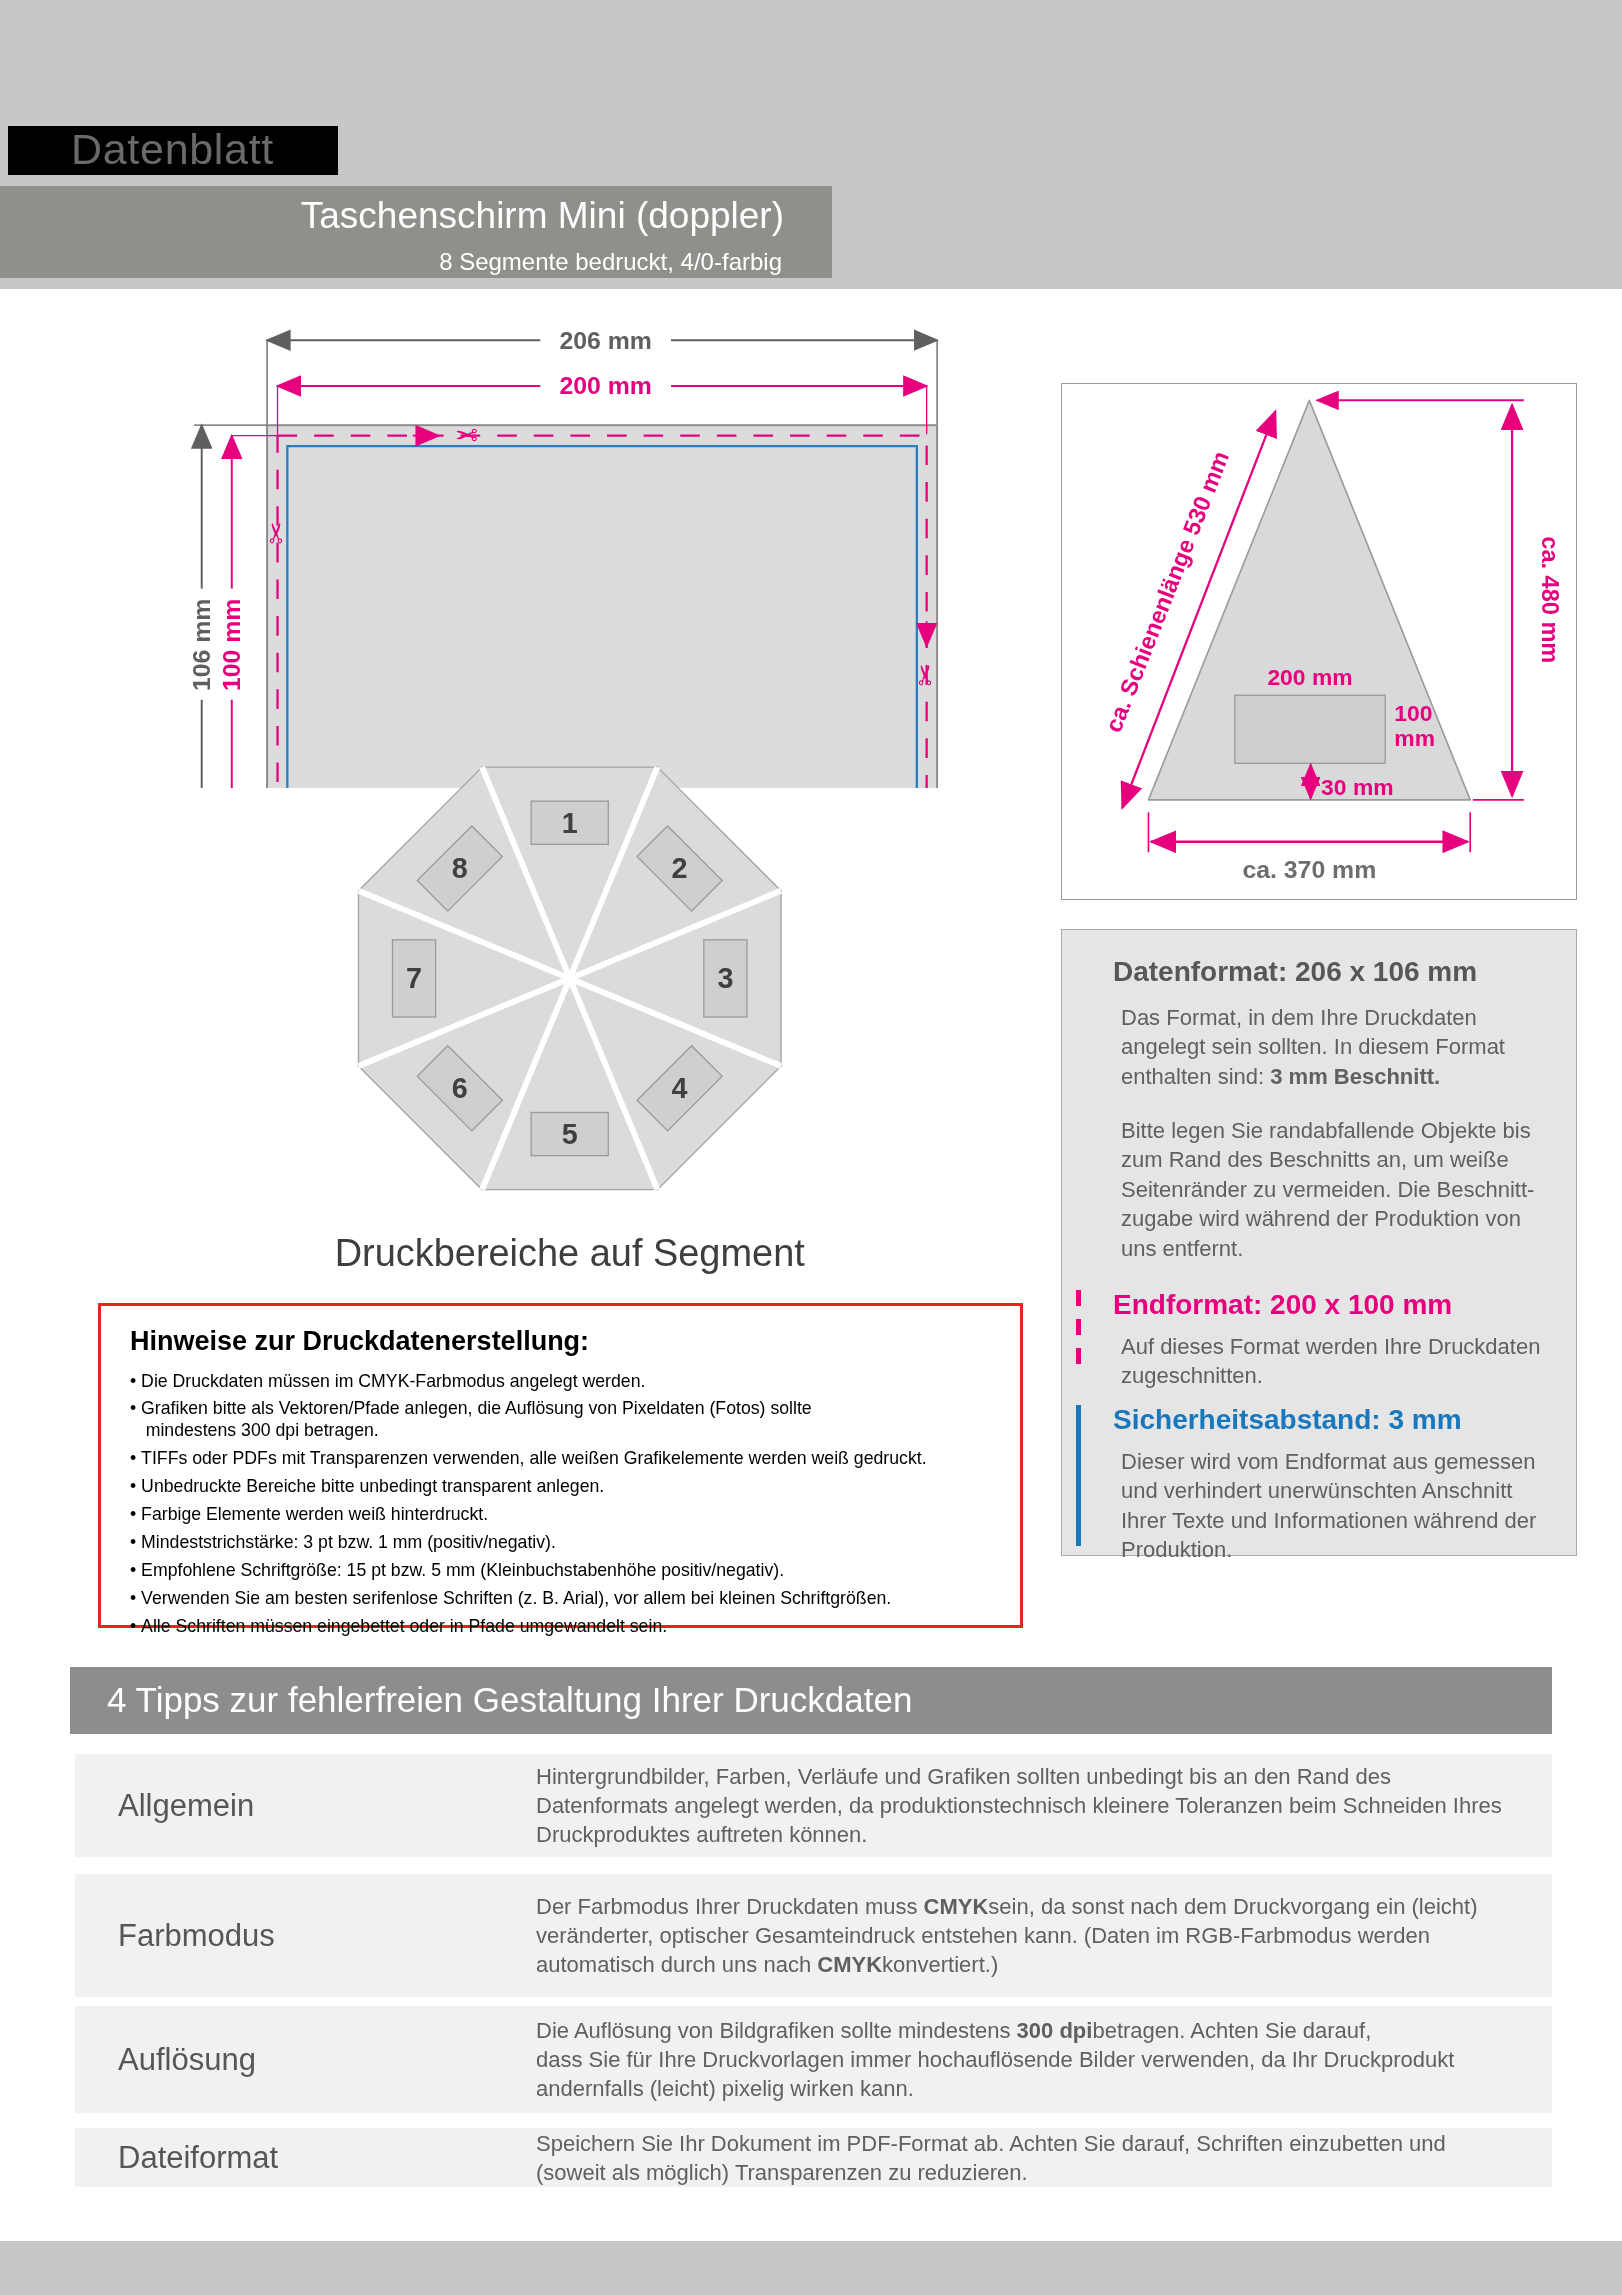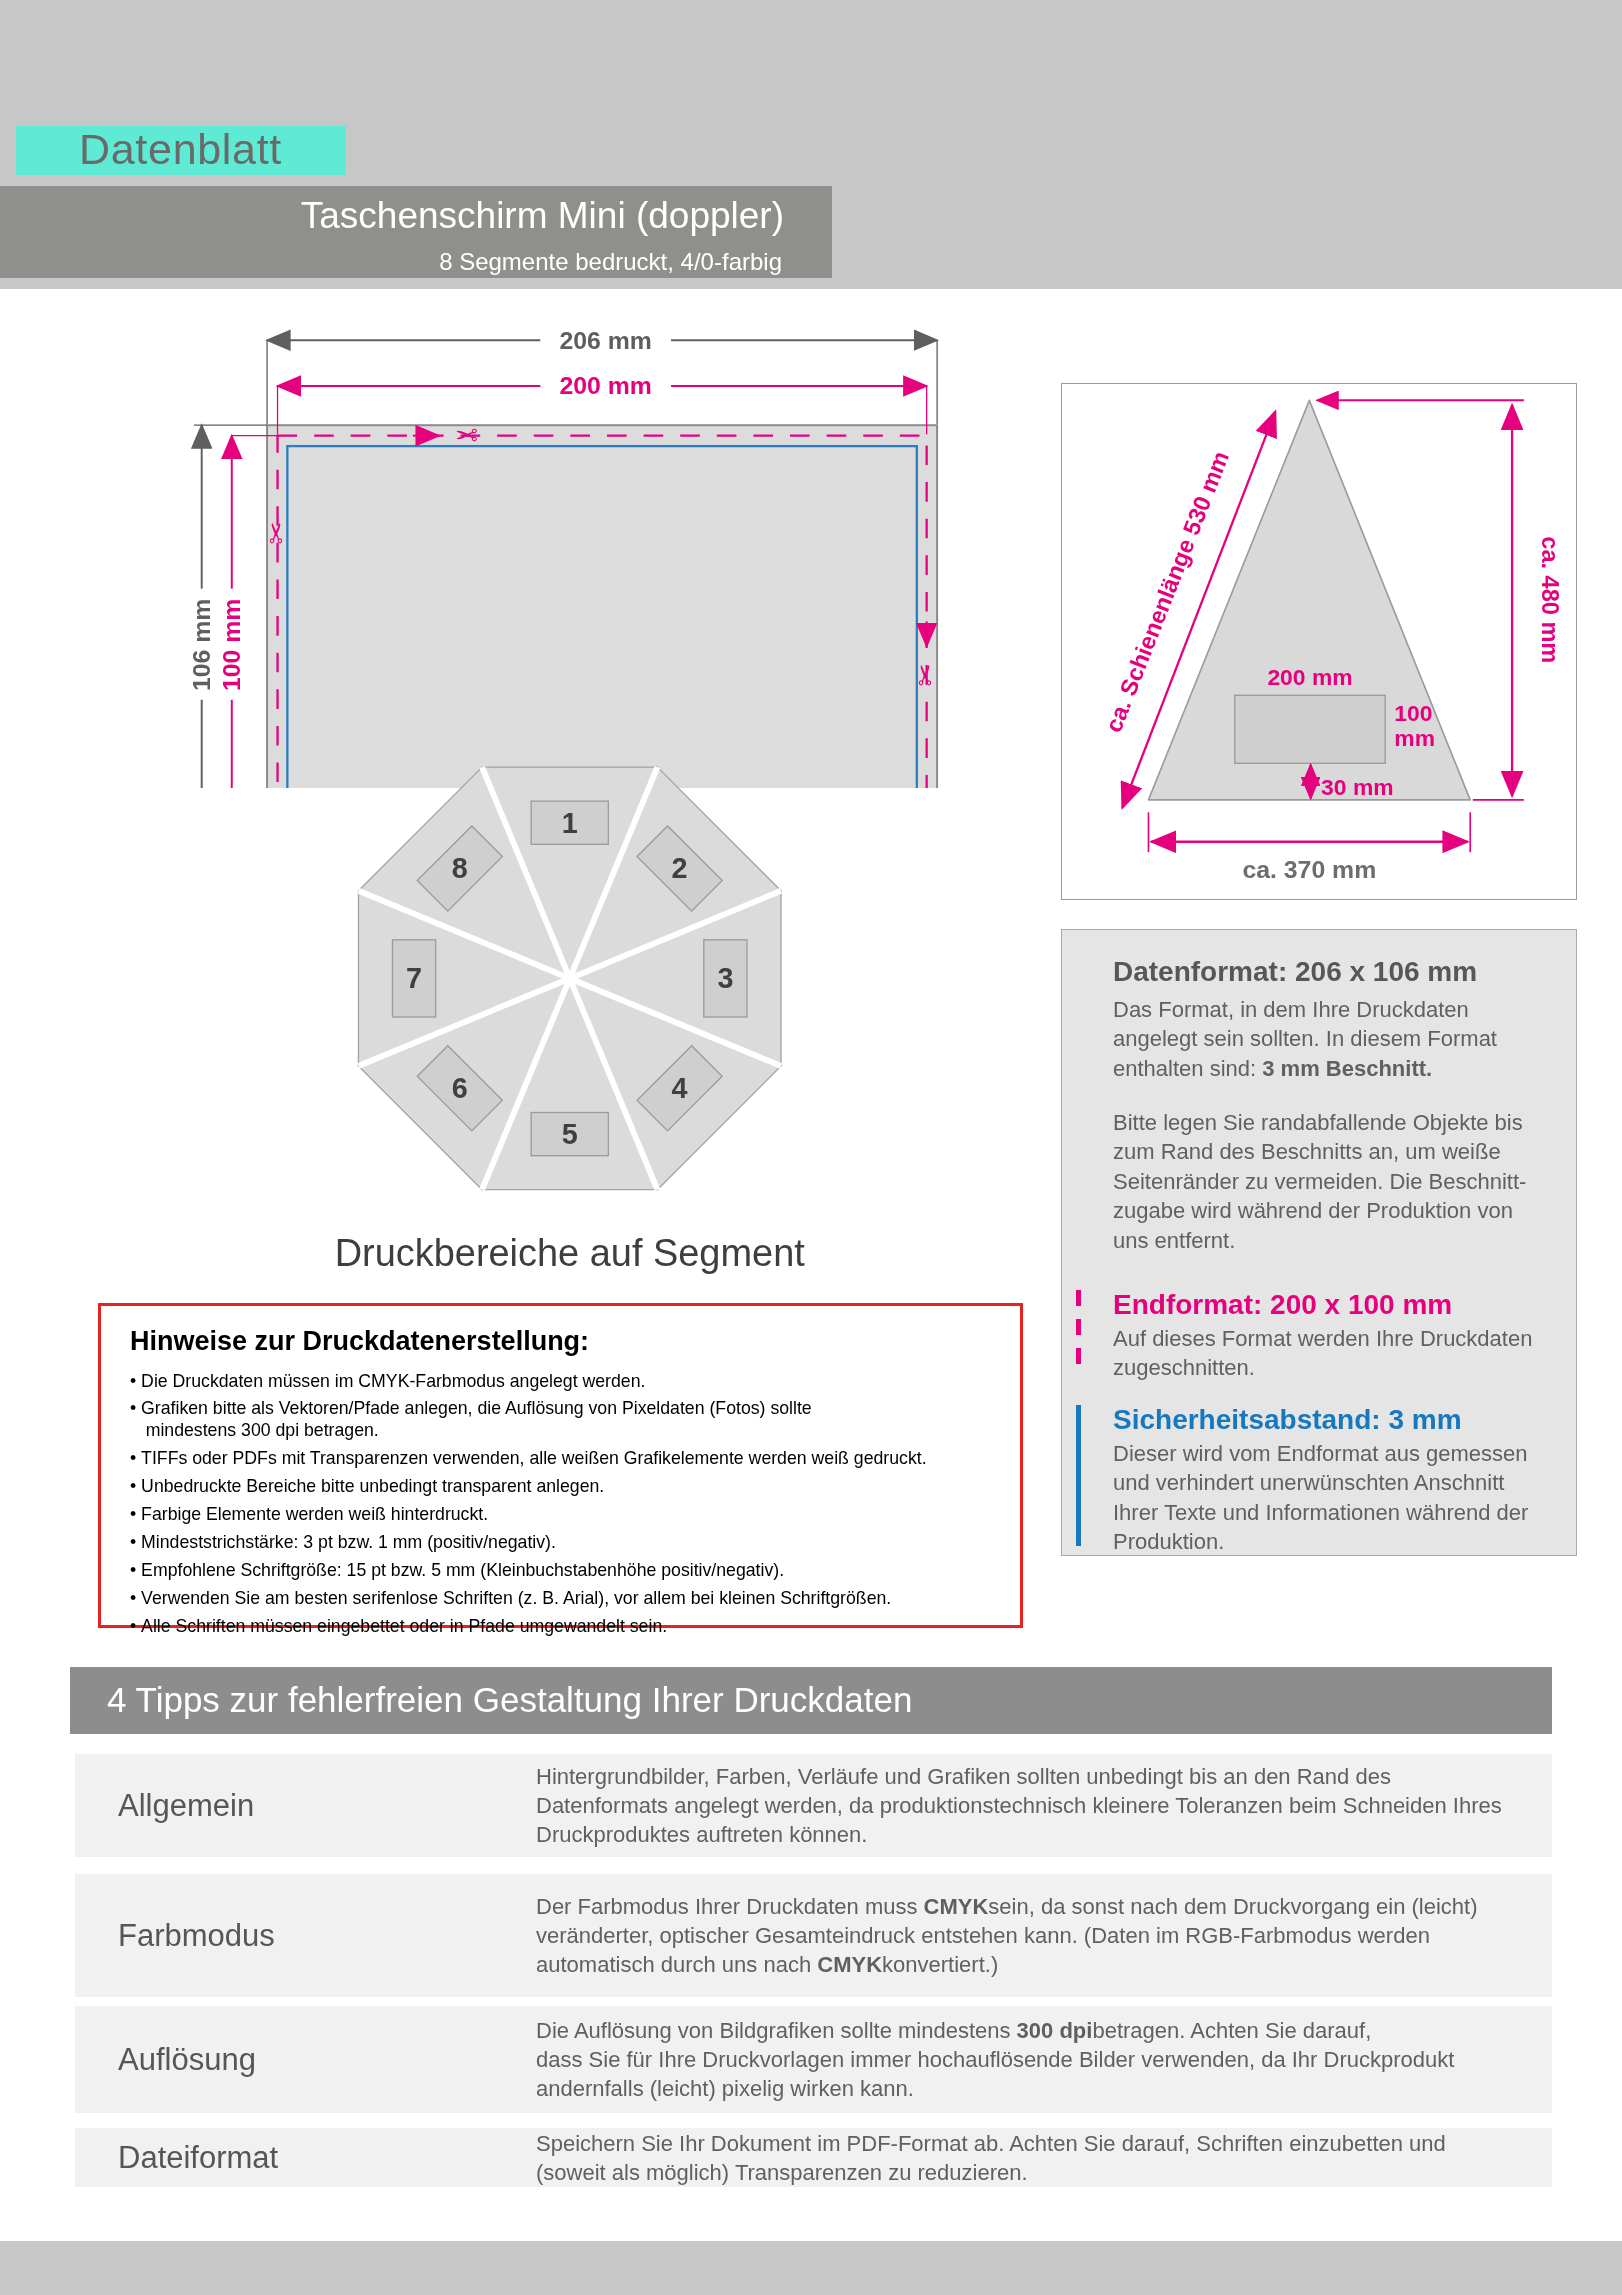--- a/index.html
+++ b/index.html
@@ -2,34 +2,34 @@
 <html style="font-size:10.5px"><head>
 <meta charset="utf-8">
 <style>
   html,body{margin:0;padding:0;background:#ffffff;}
   #page{position:relative;width:1623px;height:2295px;background:#ffffff;overflow:hidden;
         font-family:"Liberation Sans",sans-serif;}
   .abs{position:absolute;}
 
   
   #top-band{left:0;top:0;width:1623px;height:289px;background:#c7c7c7;}
-  #datenblatt-box{left:16px;top:126px;width:330px;height:49px;background:#5eead4;}
+  #datenblatt-box{left:8px;top:126px;width:330px;height:49px;background:#000000;}
   #datenblatt-box .t{position:absolute;left:63px;top:50%;transform:translateY(-54%);
         font-size:43px;color:#6a6a6a;letter-spacing:0.7px;}
   #title-bar{left:0;top:186px;width:832px;height:92px;background:#8f8f8b;}
   #title-bar .title{position:absolute;right:48px;top:9.2px;font-size:37px;color:#ffffff;}
   #title-bar .subtitle{position:absolute;right:50px;top:62px;font-size:24px;color:#ffffff;}
 
   
   #tri-panel{left:1061px;top:383px;width:516px;height:517px;background:#ffffff;
         border:1.3px solid #9b9b9b;box-sizing:border-box;}
   #info-panel{left:1061px;top:929px;width:516px;height:627px;background:#e6e5e6;
         border:1.3px solid #a9a9a9;box-sizing:border-box;}
   #info-panel .h{position:absolute;left:51px;font-size:28px;font-weight:bold;color:#57575a;white-space:nowrap;}
-  #info-panel p{position:absolute;left:51px;margin:0;font-size:22px;line-height:29.4px;color:#5f6062;}
+  #info-panel p{position:absolute;left:51px;margin:8px;font-size:22px;line-height:29.4px;color:#5f6062;}
   #info-panel .h.mag{color:#e6007e;}
   #info-panel .h.blu{color:#1878be;}
   .vline-m{position:absolute;left:14.4px;width:4.6px;
         background:repeating-linear-gradient(to bottom,#e6007e 0 15.7px,transparent 15.7px 29px);}
   .vline-b{position:absolute;left:14.4px;width:4.6px;background:#1878be;}
 
   
   #hinweise{left:98px;top:1303px;width:925px;height:325px;background:#ffffff;
         border:3.3px solid #e5231f;box-sizing:border-box;padding:19.6px 29px 0 29px;}
   #hinweise .ht{font-size:27px;font-weight:bold;color:#000;margin:0 0 13px 0;}

